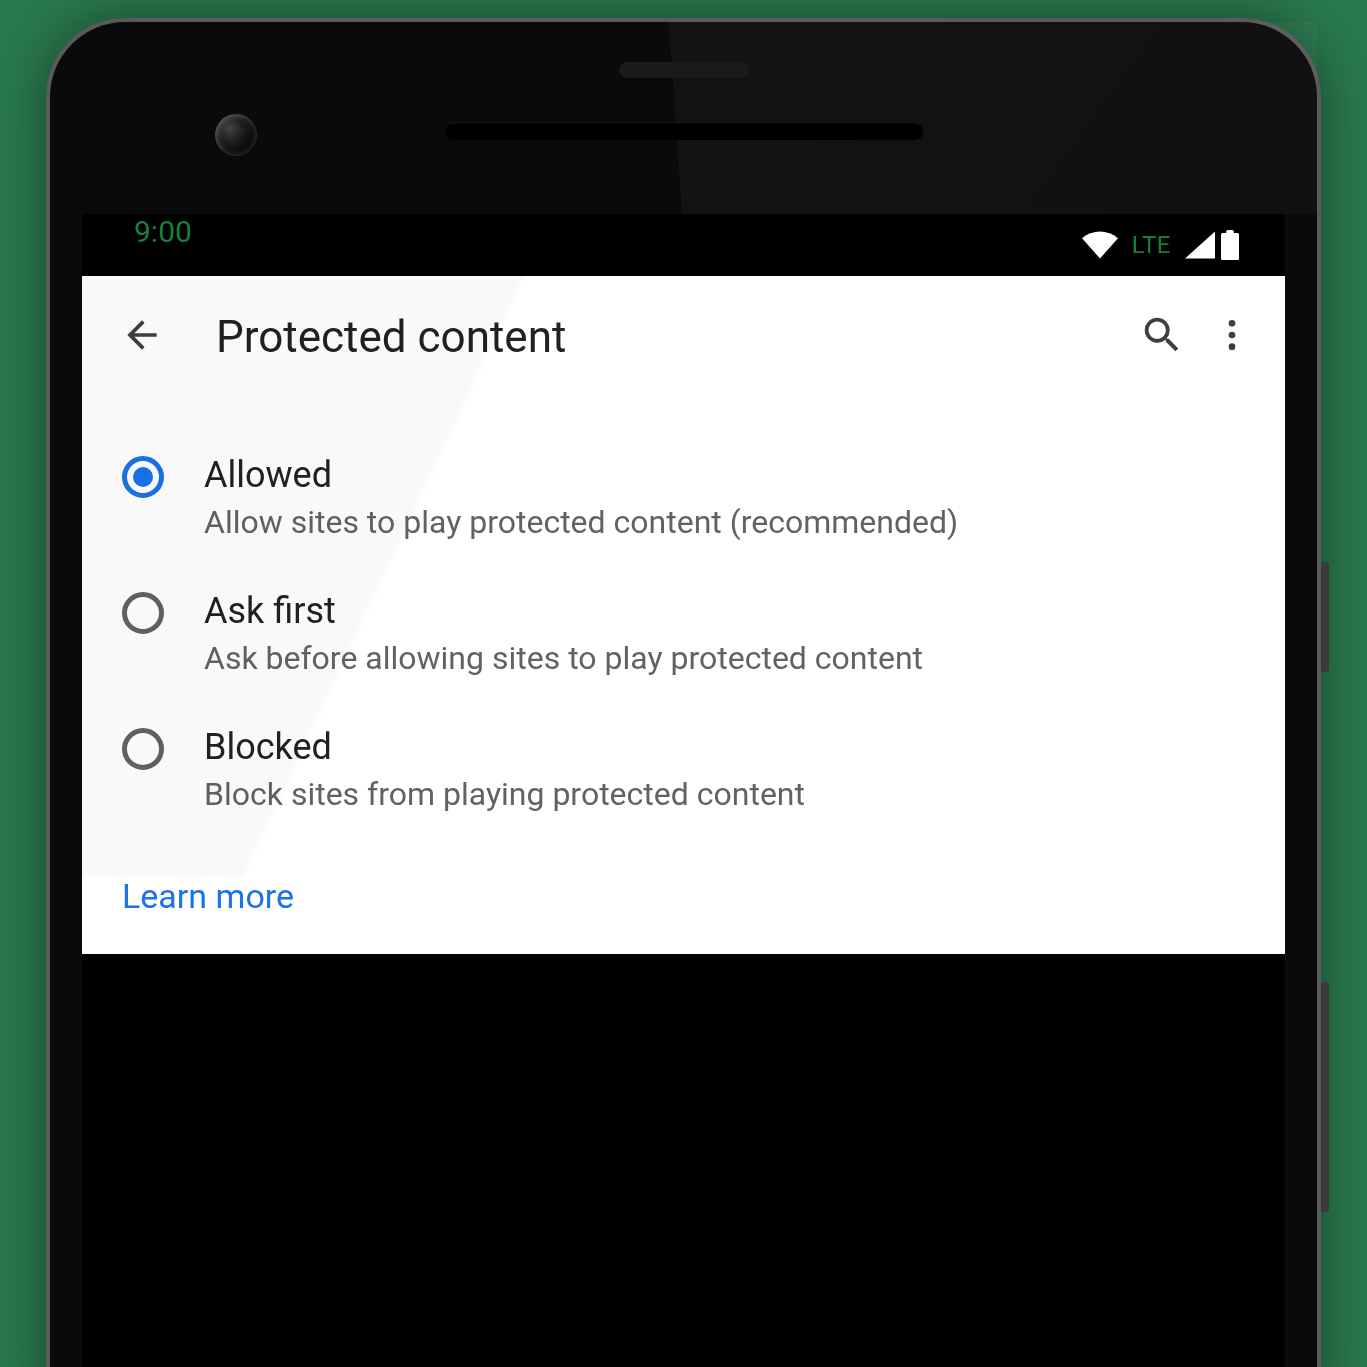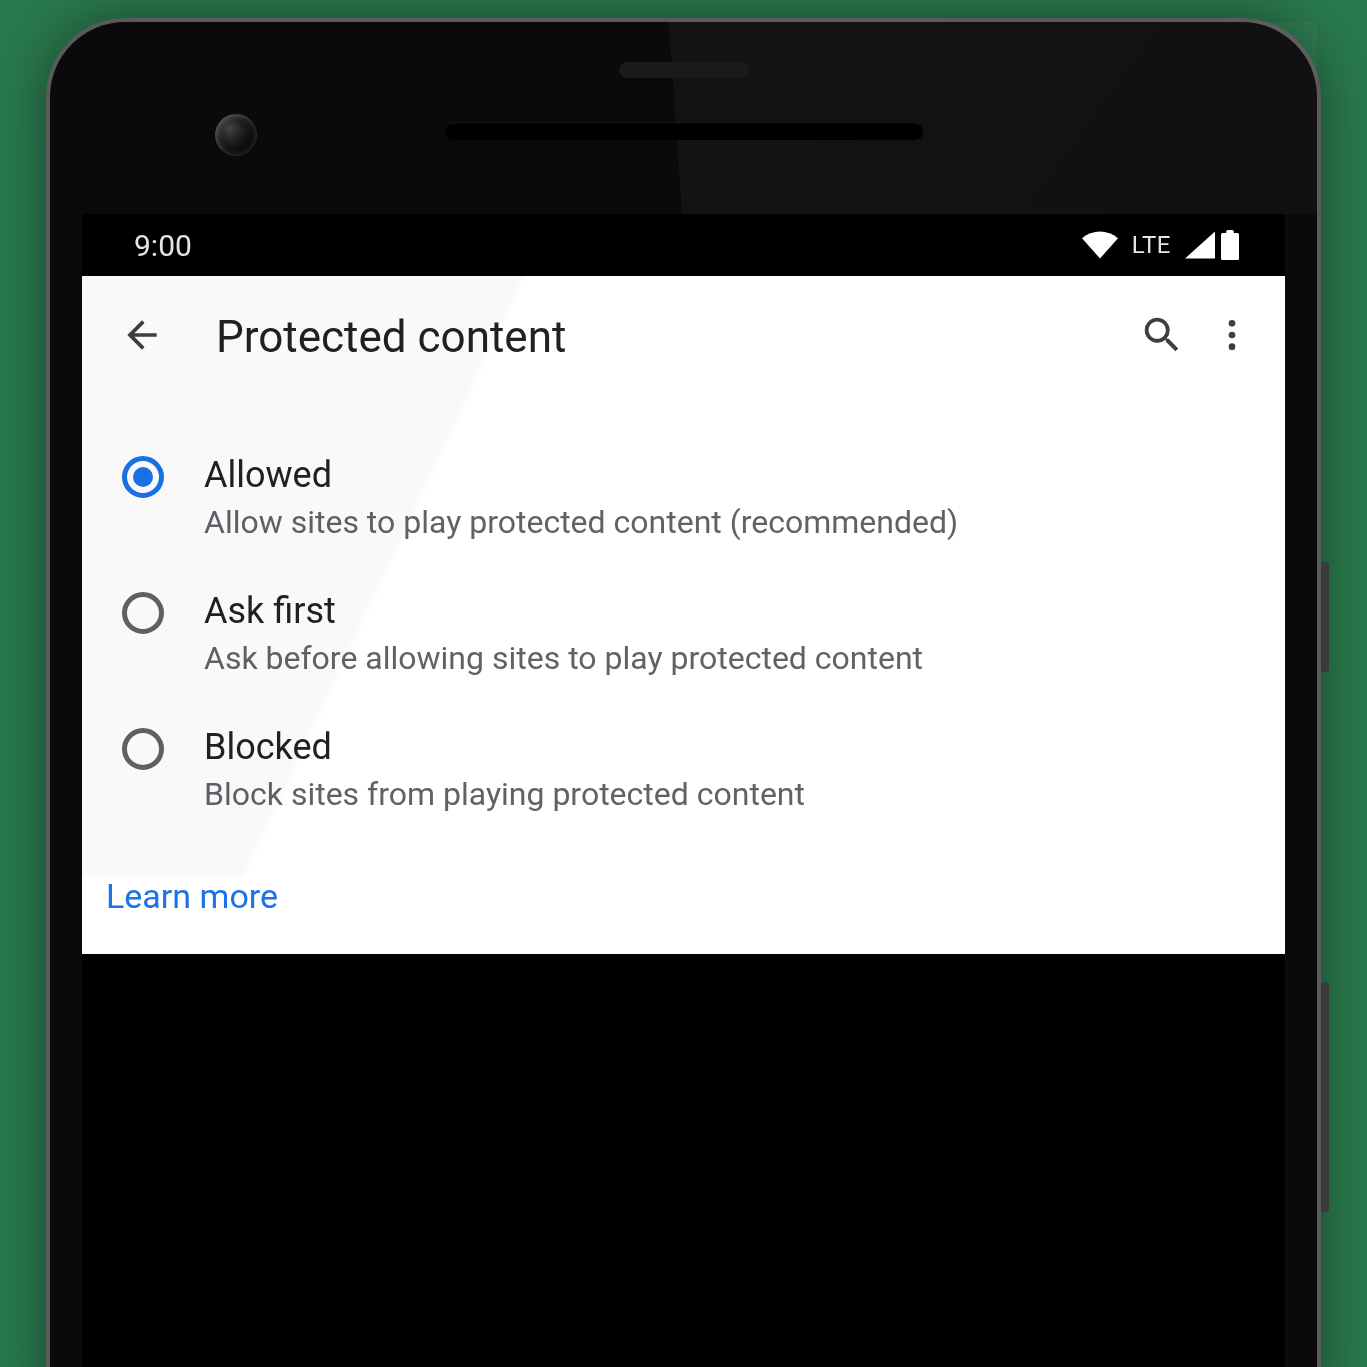--- a/index.html
+++ b/index.html
@@ -99,23 +99,22 @@
   right: 32px;
   top: 192px;
   bottom: 0;
   background: #000;
   overflow: hidden;
 }
 
 
 .status-bar {
   height: 62px;
-  color: #e5e5e5;
-  display: flex;
-  align-items: center;
+  color: #15803d;
+  display: flex;
   justify-content: space-between;
   padding: 0 46px 0 52px;
   font-size: 30px;
   font-weight: 400;
 }
 .status-right {
   display: flex;
   align-items: center;
   gap: 6px;
 }
@@ -213,21 +212,21 @@
 .option-desc {
   font-size: 32px;
   color: #5f6368;
   line-height: 1.35;
   margin-top: 2px;
 }
 
 .learn-more {
   color: #1a73e8;
   font-size: 34px;
-  padding: 38px 24px;
+  padding: 38px 40px;
   display: inline-block;
   cursor: pointer;
 }
 </style>
 </head>
 <body>
 
 <div class="phone-frame">
   <div class="side-btn-1"></div>
   <div class="side-btn-2"></div>

